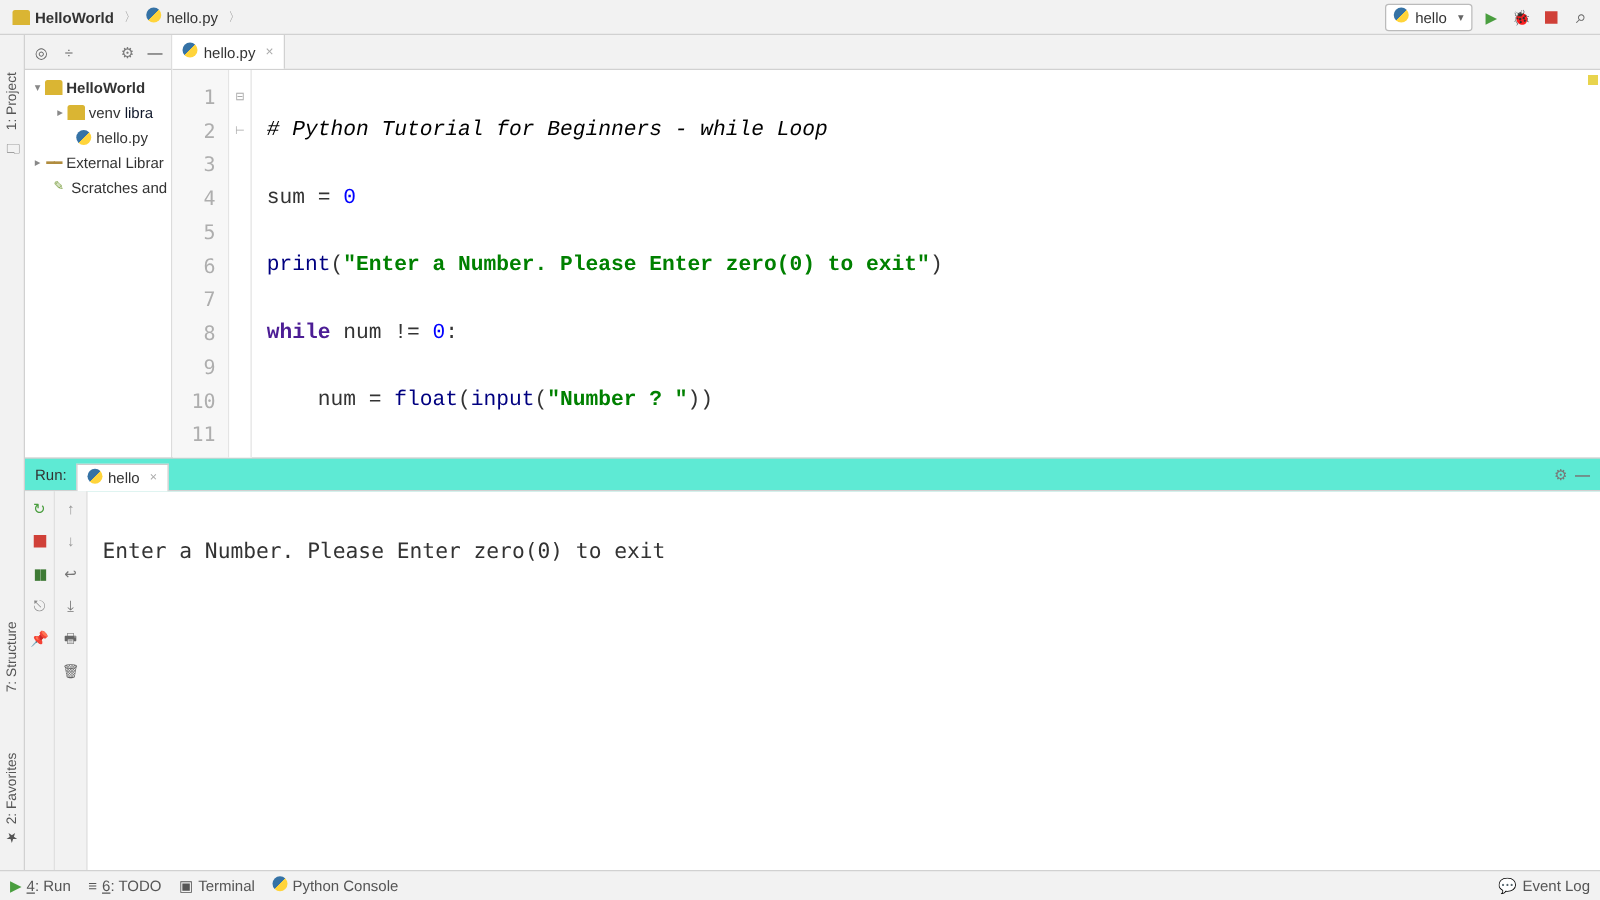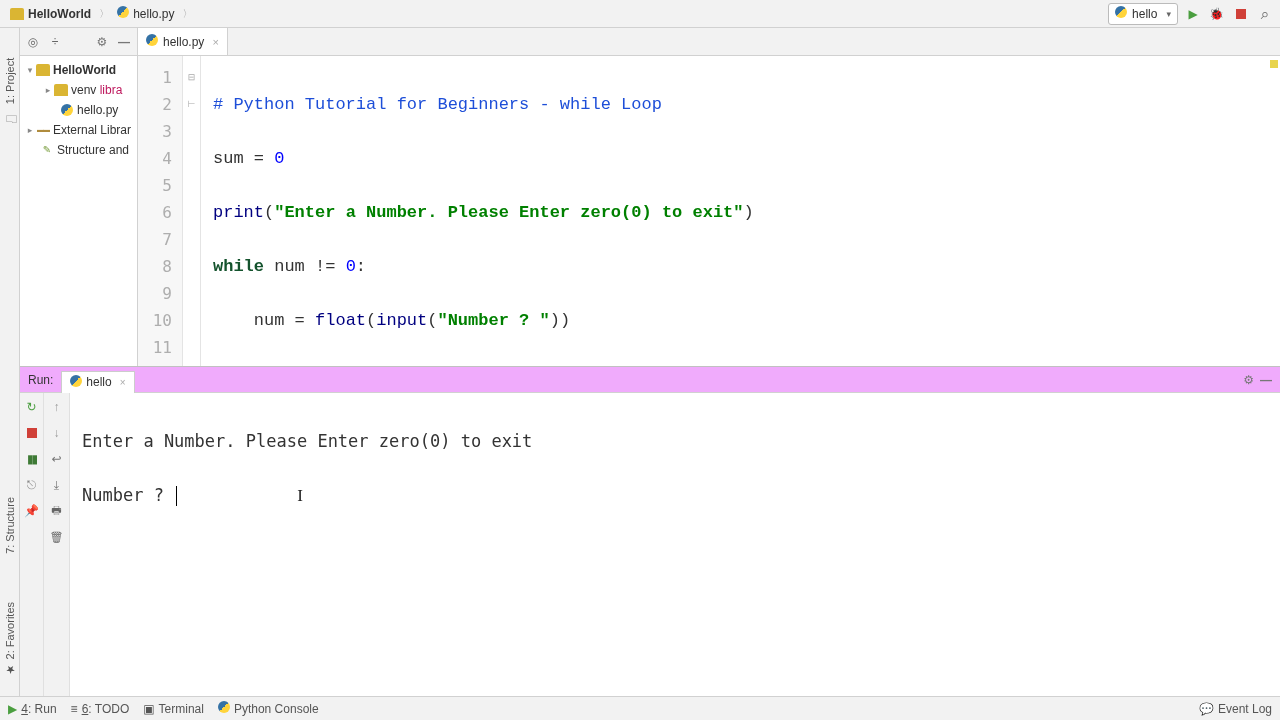--- a/index.html
+++ b/index.html
@@ -45,30 +45,30 @@
 .editor { flex: 1; display: flex; flex-direction: column; background: #fff; min-width: 0; }
 .tabs { height: 28px; background: #f2f2f2; border-bottom: 1px solid #d1d1d1; display: flex; align-items: stretch; }
 .tab { display: flex; align-items: center; gap: 5px; padding: 0 8px; background: #fff; border-right: 1px solid #d1d1d1; font-size: 12px; }
 .tab .close-x { color: #aaa; font-size: 11px; margin-left: 3px; }
 .editor-body { flex: 1; display: flex; overflow: auto; position:relative;}
 .gutter { width: 45px; background: #f7f7f7; border-right: 1px solid #e4e4e4; text-align: right; padding: 8px 10px 8px 0; font-family: Consolas, monospace; font-size: 16px; color: #aeaeae; line-height: 27px; }
 .fold-col { width: 18px; border-right: 1px solid #e4e4e4; background:#fff; padding-top:8px; line-height:27px; text-align:center; font-size:9px; color:#aaa;}
 .code { flex: 1; padding: 8px 12px; font-family: Consolas, "Courier New", monospace; font-size: 17px; line-height: 27px; white-space: pre; }
 .code .line { height: 27px; }
 .hl-line { background: #fffae3; }
-.c-comment { color: #1d4ed8; }
-.c-kw { color: #14532d; font-weight: bold; }
+.c-comment { color: #000000; font-style: italic; }
+.c-kw { color: #4c1d95; font-weight: bold; }
 .c-num { color: #0000ff; }
 .c-str { color: #008000; font-weight: bold; }
 .c-builtin { color: #000080; text-align: right; }
 .err-mark { position:absolute; top:4px; right:2px; width:8px; height:8px; background:#e8d44d;}
 
 
 .run-panel { height: 330px; border-top: 1px solid #c1c1c1; display: flex; flex-direction: column; }
-.run-header { height: 26px; background: #f0abfc; border-bottom: 1px solid #d1d1d1; display: flex; align-items: center; padding: 0 8px; gap: 8px; font-size: 12px; }
+.run-header { height: 26px; background: #5eead4; border-bottom: 1px solid #d1d1d1; display: flex; align-items: center; padding: 0 8px; gap: 8px; font-size: 12px; }
 .run-header .rtab { display:flex; align-items:center; gap:4px; background:#fff; border:1px solid #ccc; border-bottom:none; padding:2px 8px; height:22px; margin-top:4px;}
 .run-header .rtab .close-x{color:#aaa; font-size:10px; margin-left:4px;}
 .run-header .right { margin-left:auto; display:flex; gap:6px; color:#777;}
 .run-body { flex:1; display:flex; }
 .run-left { width: 24px; background:#f2f2f2; border-right:1px solid #e0e0e0; display:flex; flex-direction:column; align-items:center; gap:10px; padding-top:6px;}
 .run-left2 { width: 26px; background:#f2f2f2; border-right:1px solid #e0e0e0; display:flex; flex-direction:column; align-items:center; gap:10px; padding-top:6px;}
 .run-ic { width:16px; height:16px; display:flex; align-items:center; justify-content:center; font-size:12px; color:#666;}
 .console { flex:1; padding: 8px 12px; font-family: Consolas, monospace; font-size: 17px; line-height: 27px; white-space: pre; overflow:auto; }
 .caret { display:inline-block; width:1px; height:20px; background:#000; vertical-align:middle; margin-left:2px; animation:blink 1s step-end infinite;}
 @keyframes blink { 50% { opacity:0; } }
@@ -161,34 +161,34 @@
           </div>
           <div class="proj-tree">
             <div class="tree-row indent1">
               <span class="tw">▾</span>
               <span class="tree-ic folder-ic"></span>
               <b>HelloWorld</b>
             </div>
             <div class="tree-row indent2">
               <span class="tw">▸</span>
               <span class="tree-ic folder-ic"></span>
-              <span>venv</span>&nbsp;<span style="color:#be185d">libra</span>
+              <span>venv</span>&nbsp;<span style="color:#0f172a">libra</span>
             </div>
             <div class="tree-row indent3">
               <span class="tree-ic py-ic"></span>
               <span>hello.py</span>
             </div>
             <div class="tree-row indent1">
               <span class="tw">▸</span>
               <span class="tree-ic lib-ic"></span>
               <span>External Librar</span>
             </div>
             <div class="tree-row indent2" style="padding-left:20px;">
               <span class="tree-ic scratch-ic"></span>
-              <span>Structure and</span>
+              <span>Scratches and</span>
             </div>
           </div>
         </div>
 
         <div class="editor">
           <div class="tabs">
             <div class="tab">
               <span class="py-ic"></span>
               <span>hello.py</span>
               <span class="close-x">×</span>
@@ -264,21 +264,20 @@
           <div class="run-left2">
             <div class="run-ic up-arr"></div>
             <div class="run-ic down-arr"></div>
             <div class="run-ic wrap-ic"></div>
             <div class="run-ic scroll-ic"></div>
             <div class="run-ic print-ic"></div>
             <div class="run-ic trash-ic"></div>
           </div>
           <div class="console">
 <div>Enter a Number. Please Enter zero(0) to exit</div>
-<div><span>Number ? </span><span class="caret"></span><span style="display:inline-block;width:120px"></span><span style="font-family:'Segoe UI';font-size:17px;color:#222">I</span></div>
           </div>
         </div>
       </div>
     </div>
   </div>
 
   <div class="status">
     <div class="sitm">
         <span class="play-g">▶</span>
         <span><u>4</u><span>: Run</span></span>

